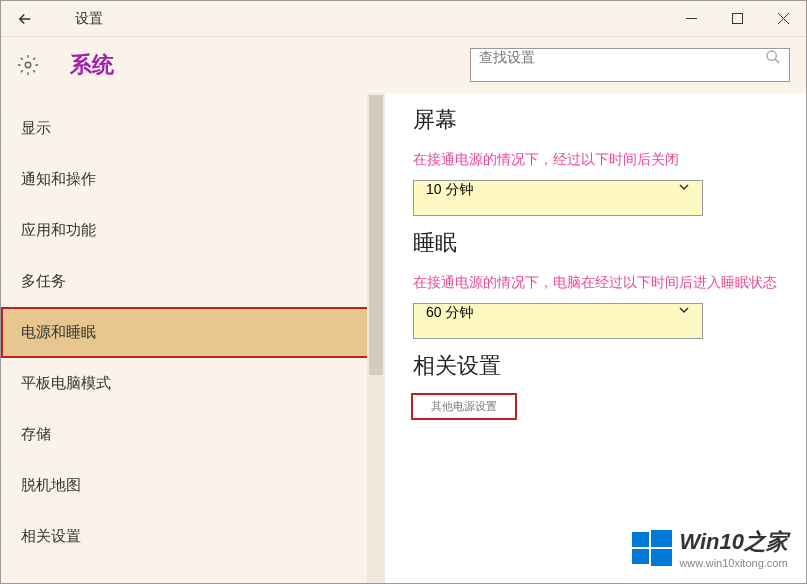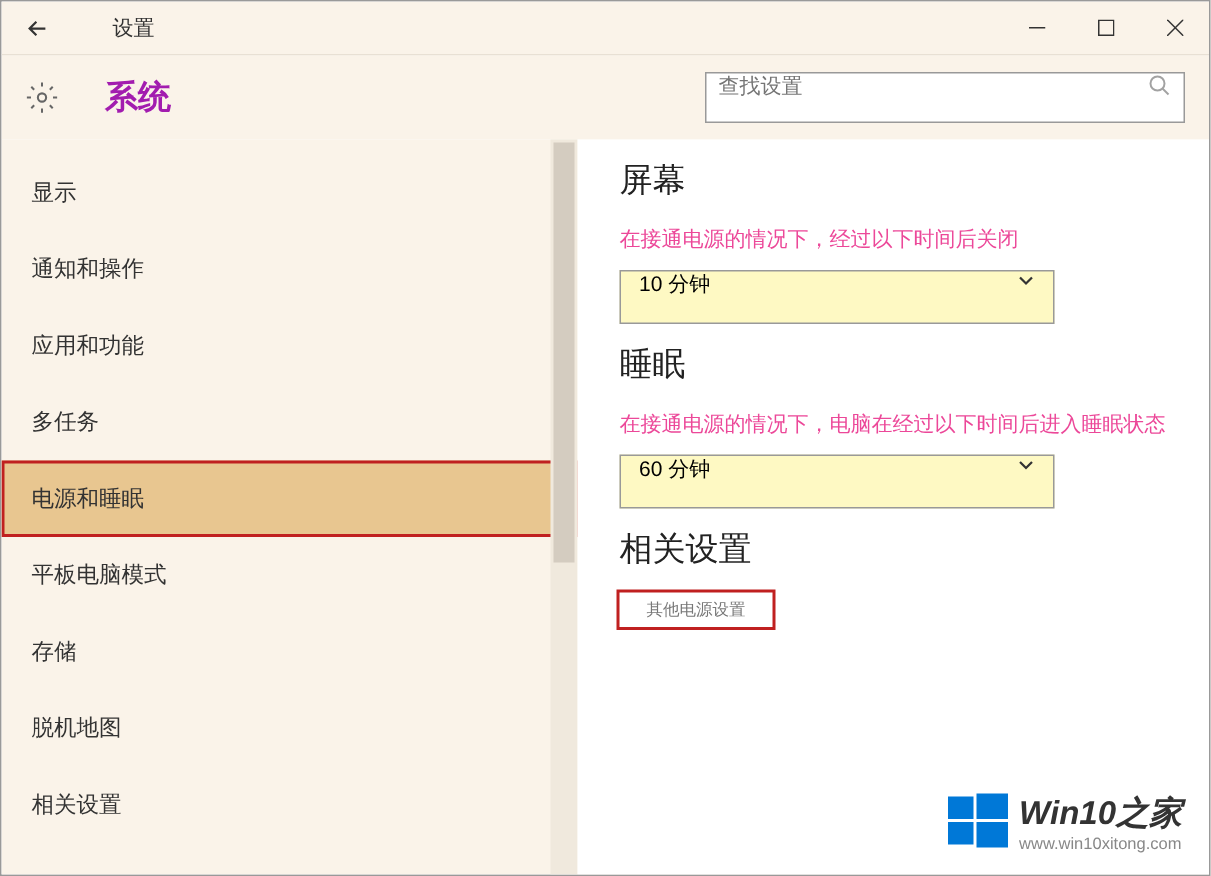--- a/index.html
+++ b/index.html
@@ -29,21 +29,21 @@
     
     .main { flex: 1; background: #fff; padding: 12px 28px; overflow: hidden; position: relative; }
     .section { margin-bottom: 12px; }
     .section h2 { font-size: 22px; font-weight: 400; color: #222; margin-bottom: 14px; }
     .section-label { font-size: 14px; color: #ec4899; margin-bottom: 10px; line-height: 1.5; }
     .dropdown { width: 290px; height: 36px; border: 1px solid #999; background: #fef9c3; display: flex; padding: 0 12px; cursor: pointer; font-size: 14px; }
     .dropdown-val { flex: 1; }
     .chevron { width: 12px; height: 12px; }
     .link { color: #777; font-size: 11px; cursor: pointer; display: inline-block; outline: 2px solid #c02020; padding: 4px 18px; }
     
-    .watermark { position: absolute; right: 18px; bottom: 14px; display: flex; align-items: flex-start; gap: 7px; }
+    .watermark { position: absolute; right: 18px; bottom: 14px; display: flex; align-items: center; gap: 7px; }
     .win-logo { width: 40px; height: 40px; }
     .watermark-text { display: flex; flex-direction: column; }
     .wm-main { font-size: 22px; font-weight: bold; color: #333; font-style: italic; }
     .wm-sub { font-size: 11px; color: #888; }
   </style>
 </head>
 <body>
 
 <div class="titlebar">
   <div class="back-btn">

